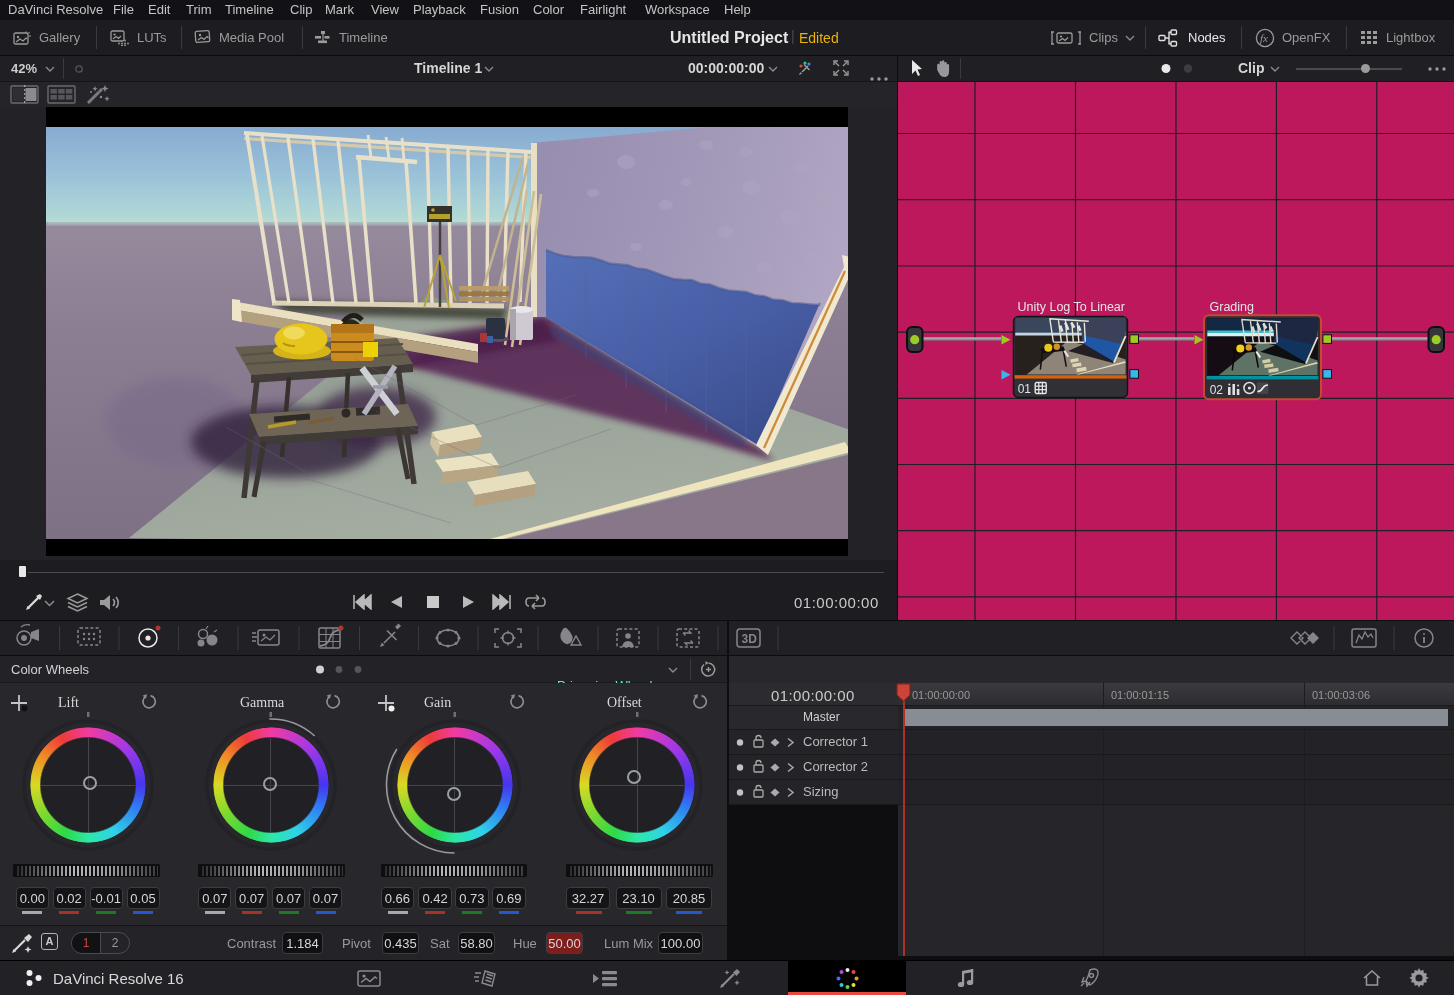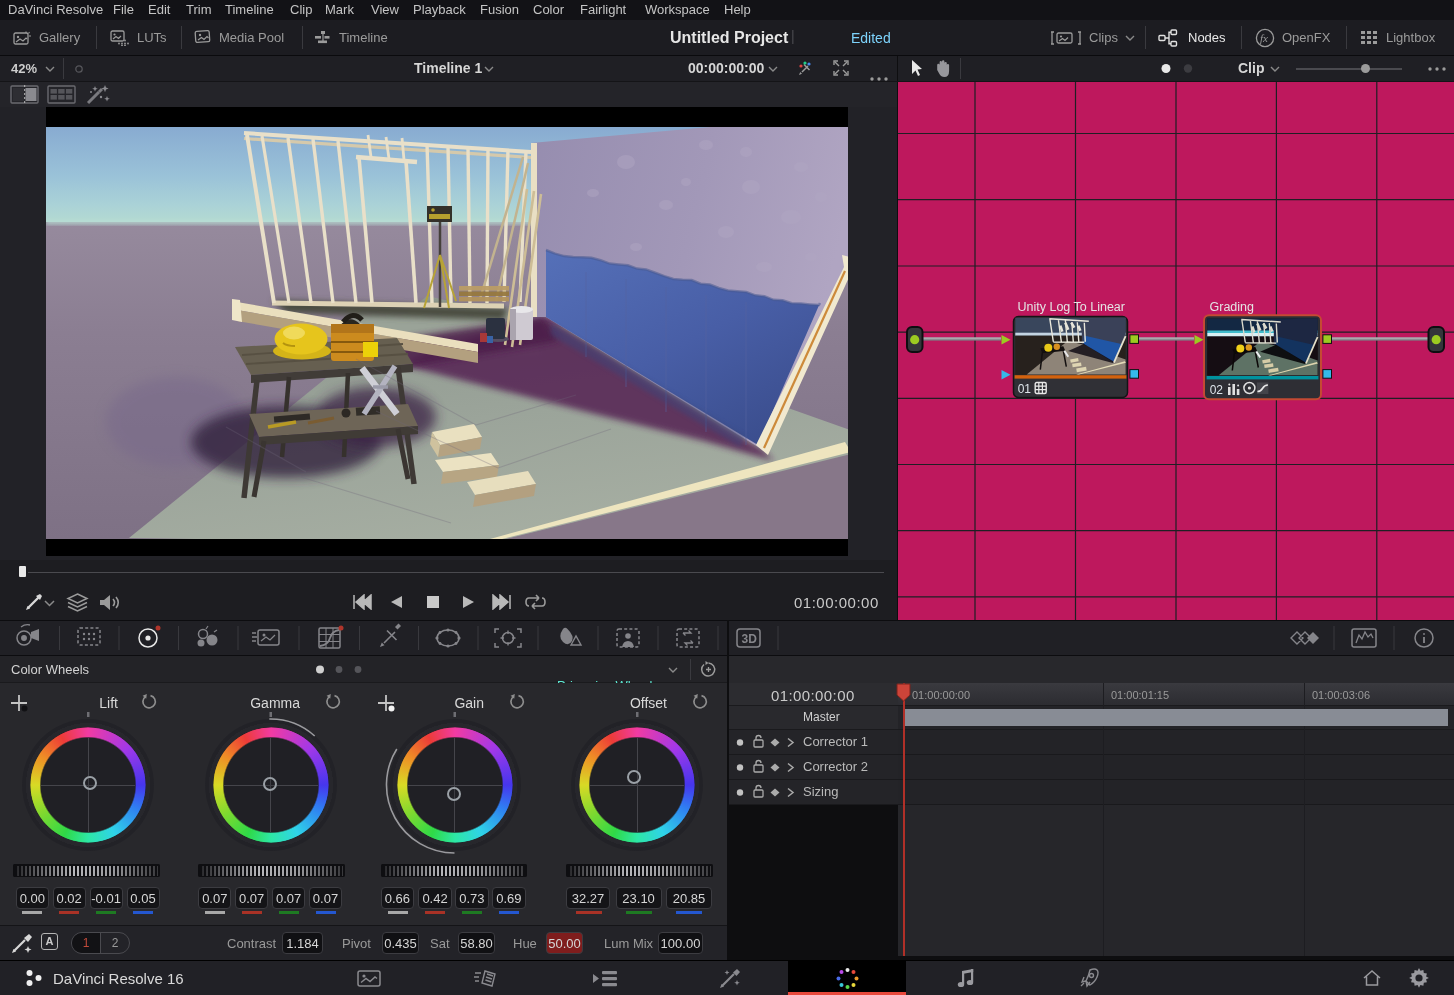--- a/index.html
+++ b/index.html
@@ -30,21 +30,21 @@
 #paneldiv{left:727px;top:620px;width:2px;height:340px;background:#0e0e10;}
 
 #wheels{left:0;top:683px;width:727px;height:242px;background:#28282c;}
 #adjustrow{left:0;top:925px;width:727px;height:35px;background:#232328;border-top:1px solid #141417;box-sizing:border-box;}
 
 #keyframes{left:729px;top:683px;width:725px;height:277px;background:#26262a;}
 
 #bottombar{left:0;top:960px;width:1454px;height:35px;background:#212126;border-top:1px solid #000;box-sizing:border-box;}
 .num{background:#141417;border:1px solid #3c3c41;border-radius:4px;color:#d6d6d6;font-size:13px;display:flex;align-items:center;justify-content:center;position:absolute;height:22px;box-sizing:border-box;}
 .vlabel{position:absolute;color:#9a9a9a;font-size:13px;white-space:nowrap;}
-.wheel-label{position:absolute;color:#d8d8d8;font-size:14px;top:12px;width:60px;text-align:right;}
+.wheel-label{position:absolute;color:#d8d8d8;font-size:14px;top:12px;width:60px;text-align:left;font-family:Liberation Serif, serif;}
 .cwring{position:absolute;width:116px;height:116px;border-radius:50%;
 background:conic-gradient(from 0deg,#f23ba2,#a238e8 13%,#4636ee 25%,#2f7df2 32%,#2fd3e8 42%,#2de8a5 50%,#2fd947 57%,#7fd92f 66%,#d8da25 75%,#ef8c26 84%,#ed3b38 92%,#f23ba2);
 -webkit-mask:radial-gradient(circle closest-side,transparent 47px,#000 48.5px,#000 57px,transparent 58.5px);
 mask:radial-gradient(circle closest-side,transparent 47px,#000 48.5px,#000 57px,transparent 58.5px);}
 .wdisc{position:absolute;width:132px;height:132px;border-radius:50%;background:radial-gradient(circle,#202025 0 48px,#1e1e23 48px 58px,#27272c 58px 62px,#222227 62px 66px);}
 .ch-h{position:absolute;width:94px;height:1px;background:#45454b;}
 .ch-v{position:absolute;width:1px;height:94px;background:#45454b;}
 .cind{position:absolute;width:10px;height:10px;border:2.2px solid #9aa0a6;border-radius:50%;background:rgba(30,30,34,.2);}
 .strip{position:absolute;height:13px;top:181px;background:#0e0e11;border-radius:2px;overflow:hidden;}
 .strip i{position:absolute;left:2px;top:1.5px;right:2px;height:10px;
@@ -117,21 +117,21 @@
           <rect x="7" y="1" width="4" height="3" fill="#9b9b9b"></rect>
           <path d="M9 4 V13" stroke="#9b9b9b" stroke-width="1.2"></path>
           <rect x="1" y="6" width="6" height="2.6" fill="#9b9b9b"></rect>
           <rect x="10.5" y="6" width="5" height="2.6" fill="#9b9b9b"></rect>
           <rect x="4" y="10.5" width="9" height="2.6" fill="#9b9b9b"></rect>
         </svg>
         <span>Timeline</span>
       </div>
 <span style="position:absolute;left:670px;top:9px;font-size:16px;font-weight:bold;color:#e6e6e6;">Untitled Project</span>
 <span style="position:absolute;left:791px;top:8px;font-size:14px;color:#4a4a4f;">|</span>
-<span style="position:absolute;left:851px;top:10px;font-size:14px;color:#7dd3fc;">Edited</span>
+<span style="position:absolute;left:799px;top:10px;font-size:14px;color:#eab308;">Edited</span>
 <div class="tb2item" style="left:1050px">
         <svg width="32" height="16" viewBox="0 0 32 16">
           <path d="M2 2 V14 M1 2 H4 M1 14 H4" stroke="#9b9b9b" stroke-width="1.3" fill="none"></path>
           <rect x="7" y="3" width="15" height="10" rx="1.5" fill="none" stroke="#9b9b9b" stroke-width="1.3"></rect>
           <circle cx="11" cy="6.5" r="1.1" fill="#9b9b9b"></circle>
           <path d="M9 11 L12.5 8.5 L15 10.5 L18 7.5" stroke="#9b9b9b" stroke-width="1.2" fill="none"></path>
           <path d="M30 2 V14 M28 2 H31 M28 14 H31" stroke="#9b9b9b" stroke-width="1.3" fill="none"></path>
         </svg>
         <span>Clips</span>
         <svg width="10" height="6" viewBox="0 0 10 6">

